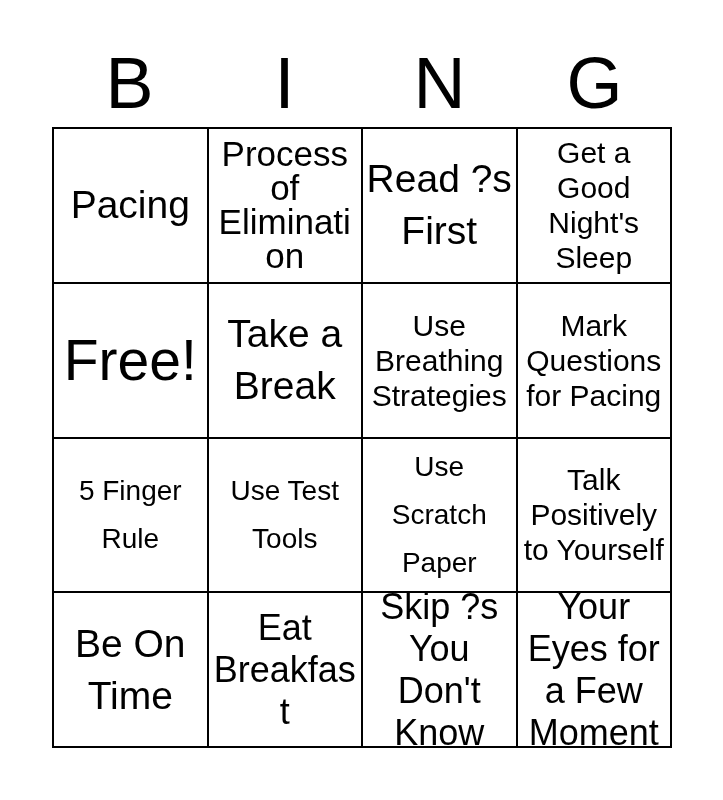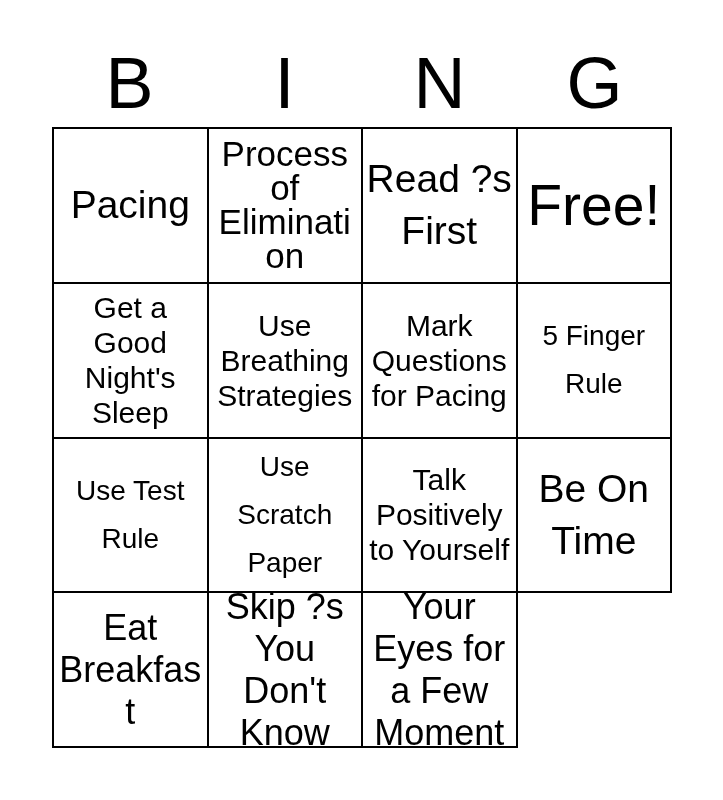--- a/index.html
+++ b/index.html
@@ -105,37 +105,40 @@
   <div id="grid">
       <div class="cell fs-xl">
         <span class="cell-text">Pacing</span>
       </div>
       <div class="cell fs-xs">
         <span class="cell-text">Process of Elimination</span>
       </div>
       <div class="cell fs-xl">
         <span class="cell-text">Read ?s First</span>
       </div>
+      <div class="cell fs-s">
+        <span class="cell-text">Get a Good Night's Sleep</span>
+      </div>
       <div class="cell fs-xxl">
         <span class="cell-text">Free!</span>
       </div>
-      <div class="cell fs-s">
-        <span class="cell-text">Get a Good Night's Sleep</span>
+      <div class="cell fs-xl">
+        <span class="cell-text">Take a Break</span>
       </div>
       <div class="cell fs-s">
         <span class="cell-text">Use Breathing Strategies</span>
       </div>
       <div class="cell fs-s">
         <span class="cell-text">Mark Questions for Pacing</span>
       </div>
       <div class="cell fs-l">
         <span class="cell-text">5 Finger Rule</span>
       </div>
       <div class="cell fs-l">
-        <span class="cell-text">Use Test Rule</span>
+        <span class="cell-text">Use Test Tools</span>
       </div>
       <div class="cell fs-l">
         <span class="cell-text">Use Scratch Paper</span>
       </div>
       <div class="cell fs-s">
         <span class="cell-text">Talk Positively to Yourself</span>
       </div>
       <div class="cell fs-xl">
         <span class="cell-text">Be On Time</span>
       </div>

